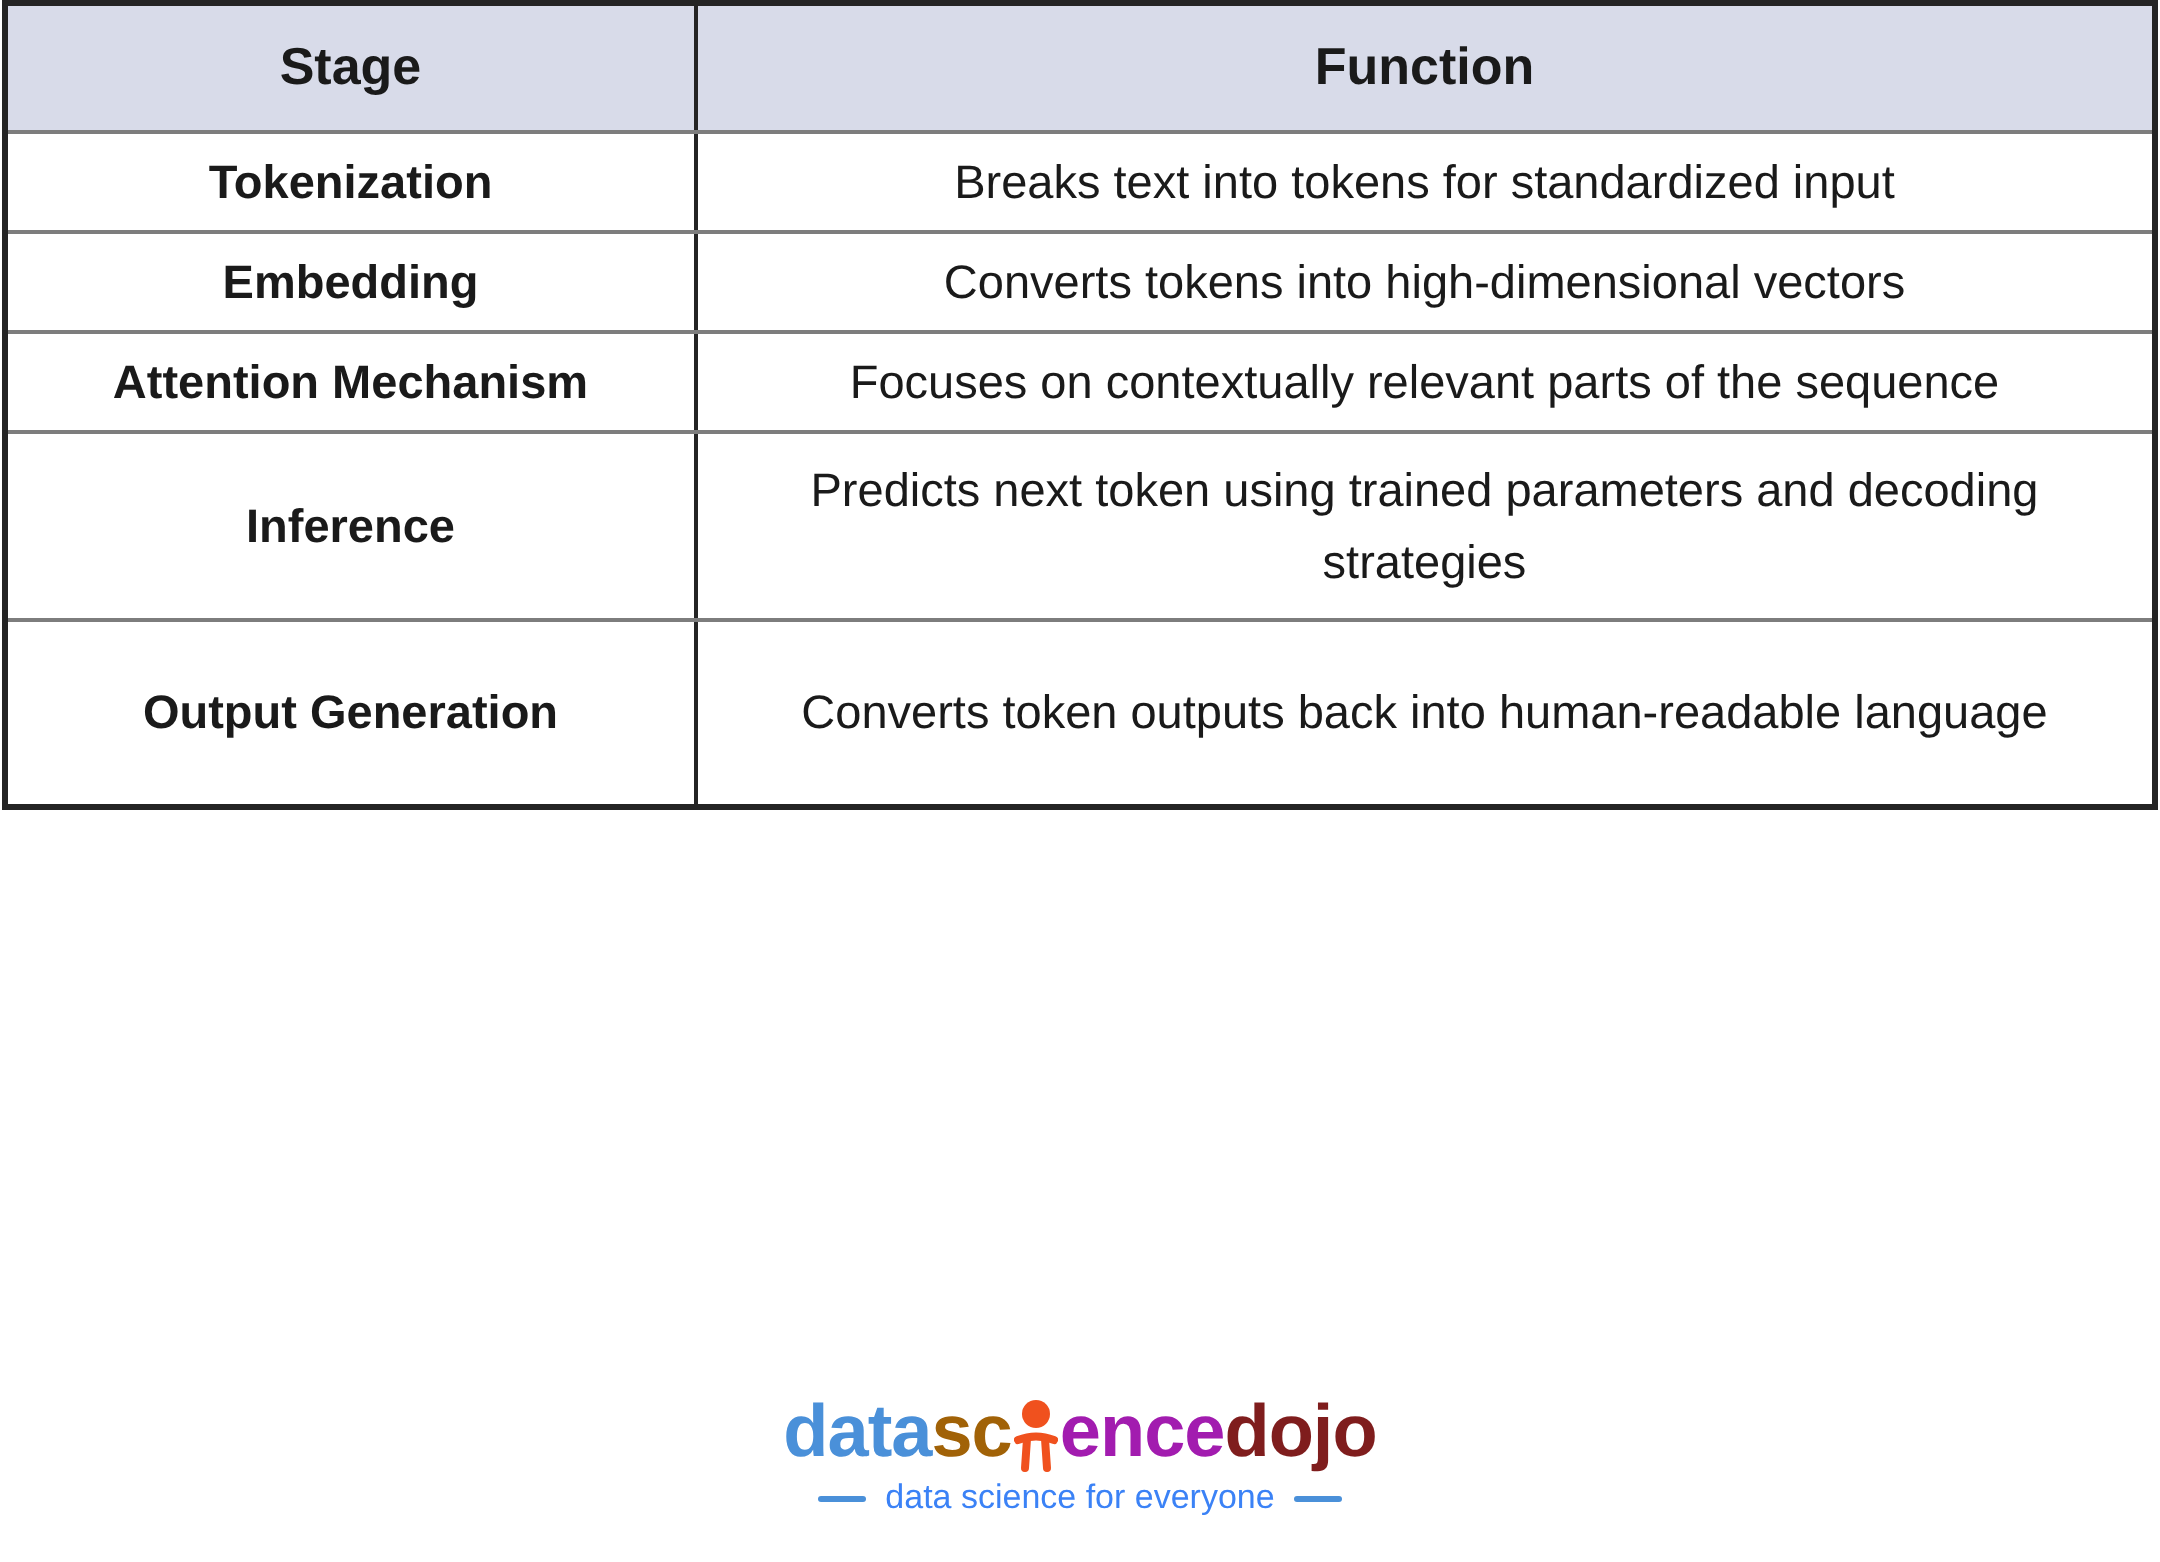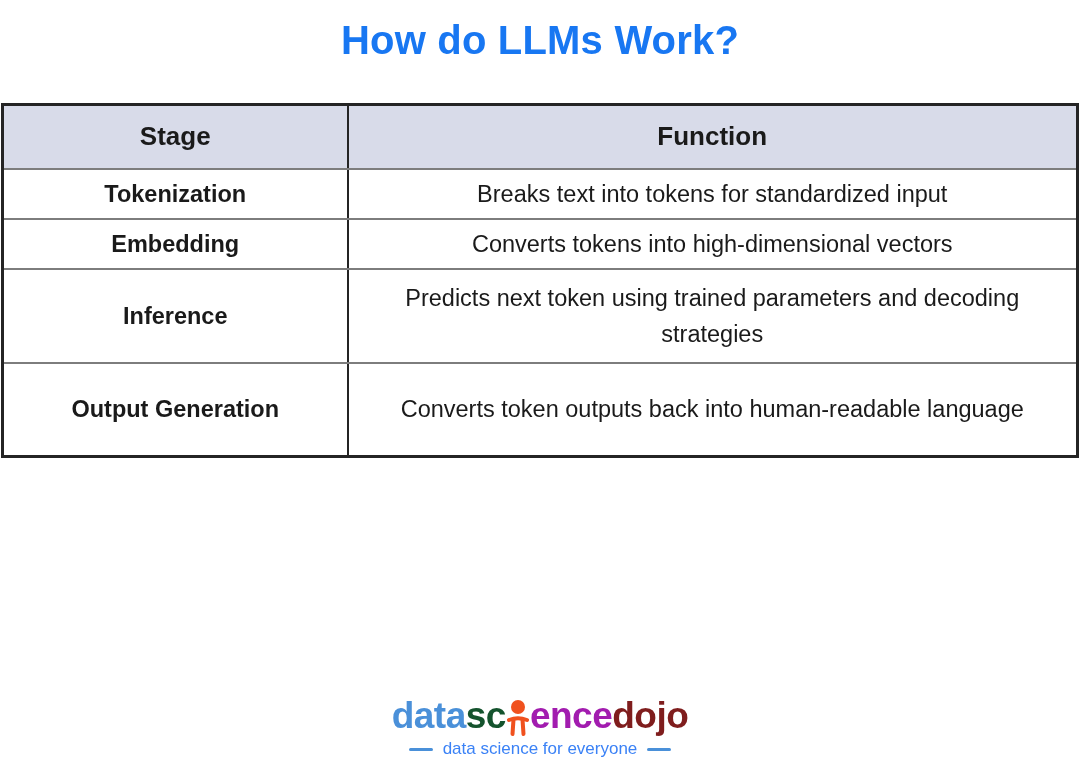--- a/index.html
+++ b/index.html
@@ -58,21 +58,21 @@
   }
   .logo-line {
     display: flex;
     align-items: center;
     font-weight: 700;
     font-size: 37px;
     line-height: 40px;
     letter-spacing: -0.5px;
   }
   .logo-part-data  { color: #4a90d9; }
-  .logo-part-sc    { color: #14532d; }
+  .logo-part-sc    { color: #a16207; }
   .logo-part-ence  { color: #a21caf; }
   .logo-part-dojo  { color: #7f1d1d; }
   .logo-person {
     display: inline-block;
     width: 22px;
     height: 44px;
     margin: 0 1px -1px 1px;
   }
   .tagline-line {
     margin-top: 2px;
@@ -90,39 +90,40 @@
     color: #3b82f6;
     font-size: 17px;
     font-weight: 400;
   }
 </style>
 </head>
 <body>
 
 <div class="page">
 
-  <div class="title-wrap">
-    <div class="title">How do LLMs Work?</div>
-  </div>
 
   <table class="stage-table">
     <thead>
       <tr>
         <th class="col-stage">Stage</th>
         <th class="col-function">Function</th>
       </tr>
     </thead>
     <tbody>
       <tr class="row-single">
         <td class="stage-cell col-stage">Tokenization</td>
         <td class="function-cell">Breaks text into tokens for standardized input</td>
       </tr>
       <tr class="row-single">
         <td class="stage-cell col-stage">Embedding</td>
         <td class="function-cell">Converts tokens into high-dimensional vectors</td>
+      </tr>
+      <tr class="row-single">
+        <td class="stage-cell col-stage">Attention Mechanism</td>
+        <td class="function-cell">Focuses on contextually relevant parts of the sequence</td>
       </tr>
       <tr class="row-double">
         <td class="stage-cell col-stage">Inference</td>
         <td class="function-cell">Predicts next token using trained parameters and decoding strategies</td>
       </tr>
       <tr class="row-double">
         <td class="stage-cell col-stage">Output Generation</td>
         <td class="function-cell">Converts token outputs back into human-readable language</td>
       </tr>
     </tbody>

